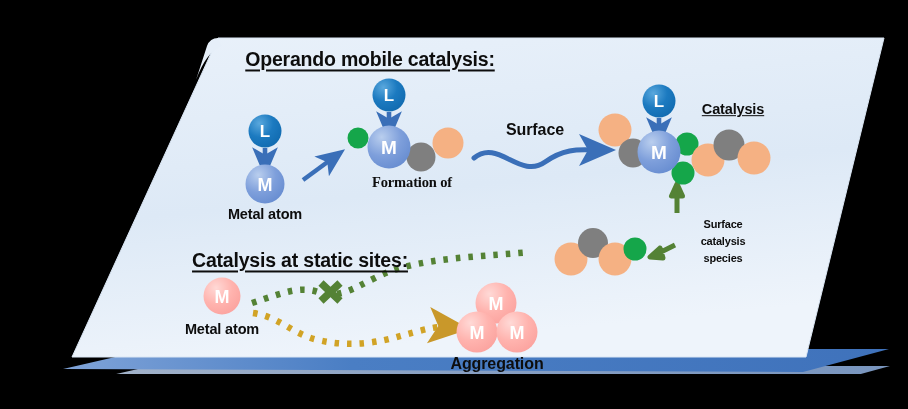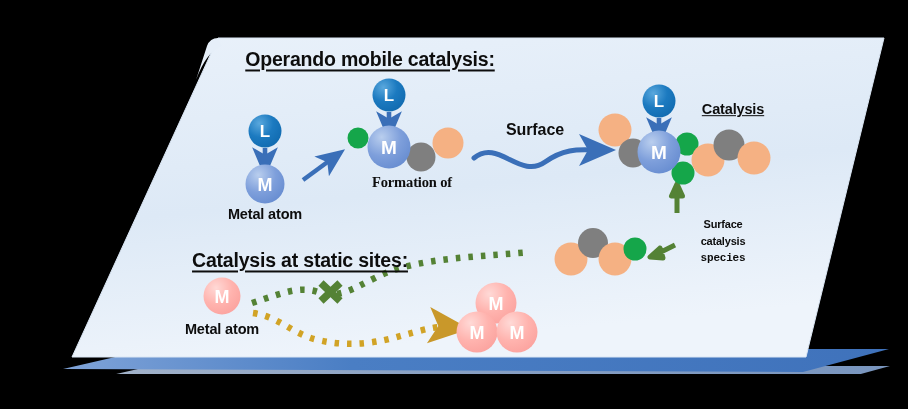--- a/index.html
+++ b/index.html
@@ -178,27 +178,28 @@
   <div class="sph gray" style="left:729px;top:145px;width:31px;height:31px;"></div>
   <div class="sph orange" style="left:754px;top:158px;width:33px;height:33px;"></div>
 
   <div class="sph lig" style="left:659px;top:101px;width:33px;height:33px;font-size:17px;">L</div>
   <div class="sph met" style="left:659px;top:152px;width:43px;height:43px;font-size:19px;">M</div>
 
   <div class="lbl cap" style="left:733px;top:110px;text-decoration:underline;">Catalysis</div>
 
   <div class="lbl capsm" style="left:723px;top:225px;">Surface</div>
   <div class="lbl capsm" style="left:723px;top:242px;">catalysis</div>
-  <div class="lbl capsm" style="left:723px;top:259px;font-family:Liberation Mono, monospace;">species</div>
+  <div class="lbl capsm" style="left:723px;top:259px;">species</div>
 
   <div class="sph orange" style="left:571px;top:259px;width:33px;height:33px;"></div>
   <div class="sph gray" style="left:593px;top:243px;width:30px;height:30px;"></div>
   <div class="sph orange" style="left:615px;top:259px;width:33px;height:33px;"></div>
   <div class="sph green" style="left:635px;top:249px;width:23px;height:23px;"></div>
 
   <div class="sph metpink" style="left:222px;top:296px;width:37px;height:37px;font-size:18px;">M</div>
   <div class="lbl cap" style="left:222px;top:330px;">Metal atom</div>
 
   <div class="sph metpink" style="left:496px;top:303px;width:41px;height:41px;font-size:18px;">M</div>
   <div class="sph metpink" style="left:477px;top:332px;width:41px;height:41px;font-size:18px;">M</div>
   <div class="sph metpink" style="left:517px;top:332px;width:41px;height:41px;font-size:18px;">M</div>
+  <div class="lbl mid" style="left:497px;top:364px;">Aggregation</div>
 
 </div>
 
 </body></html>

